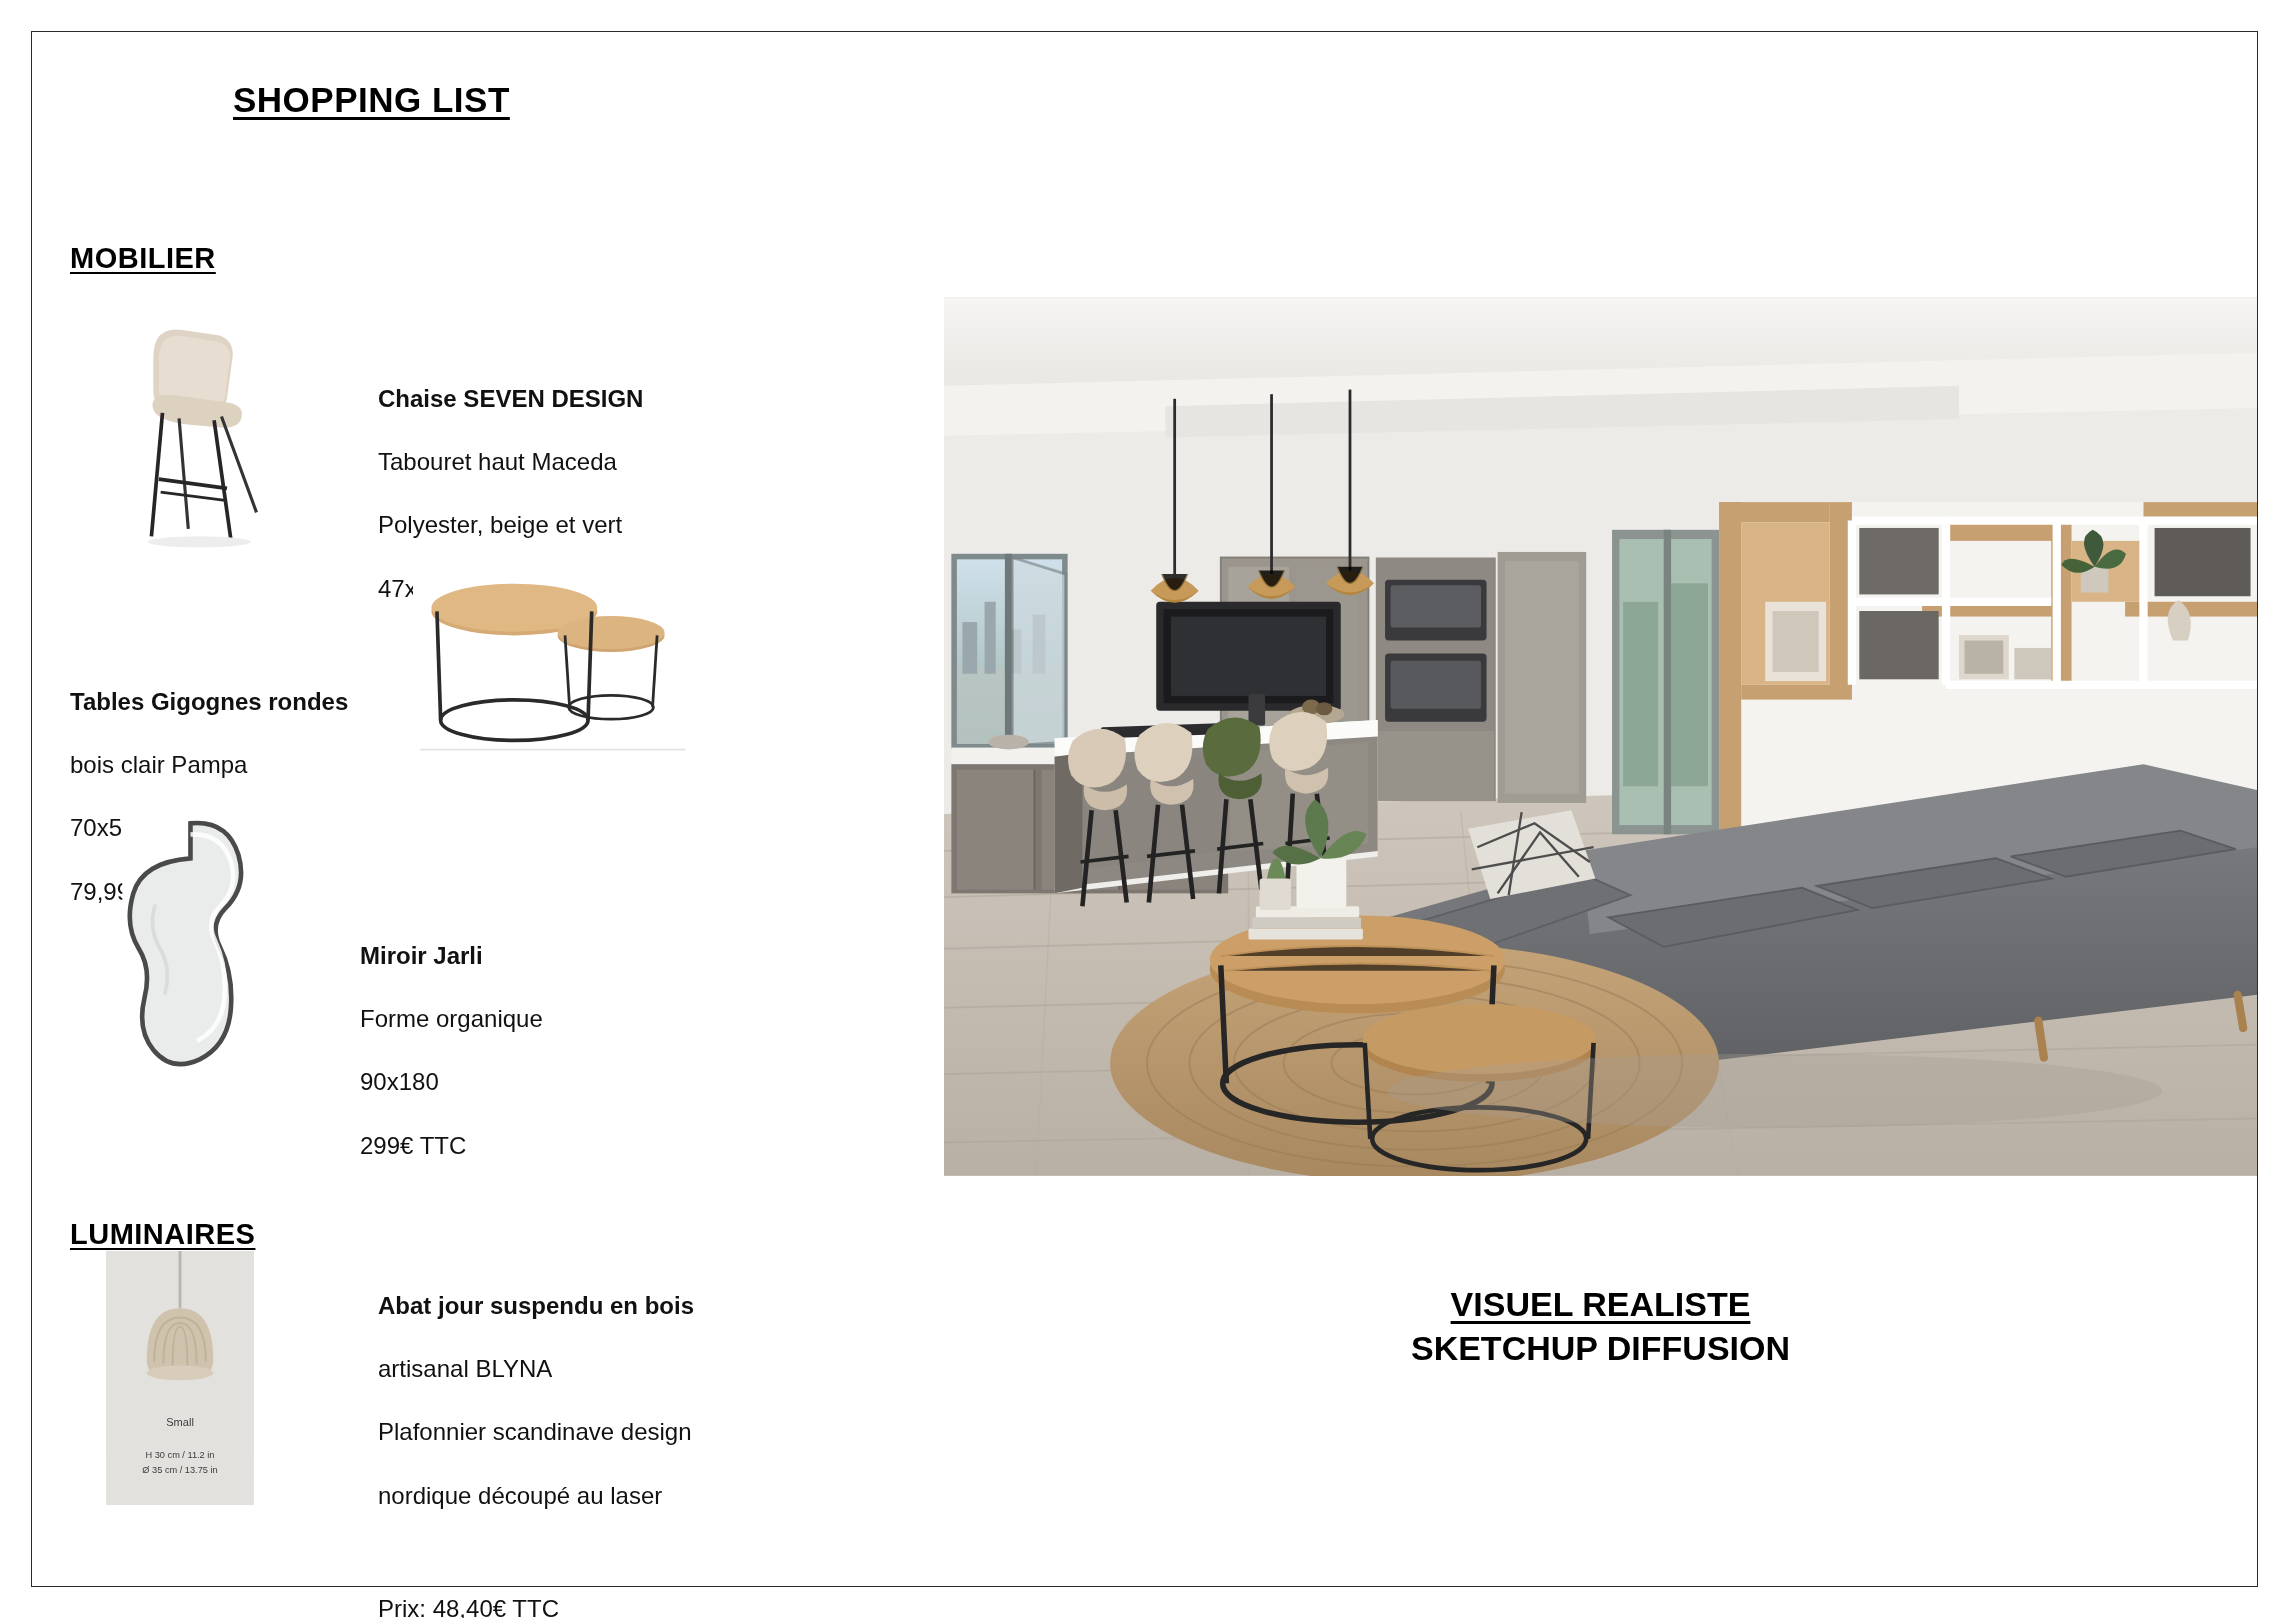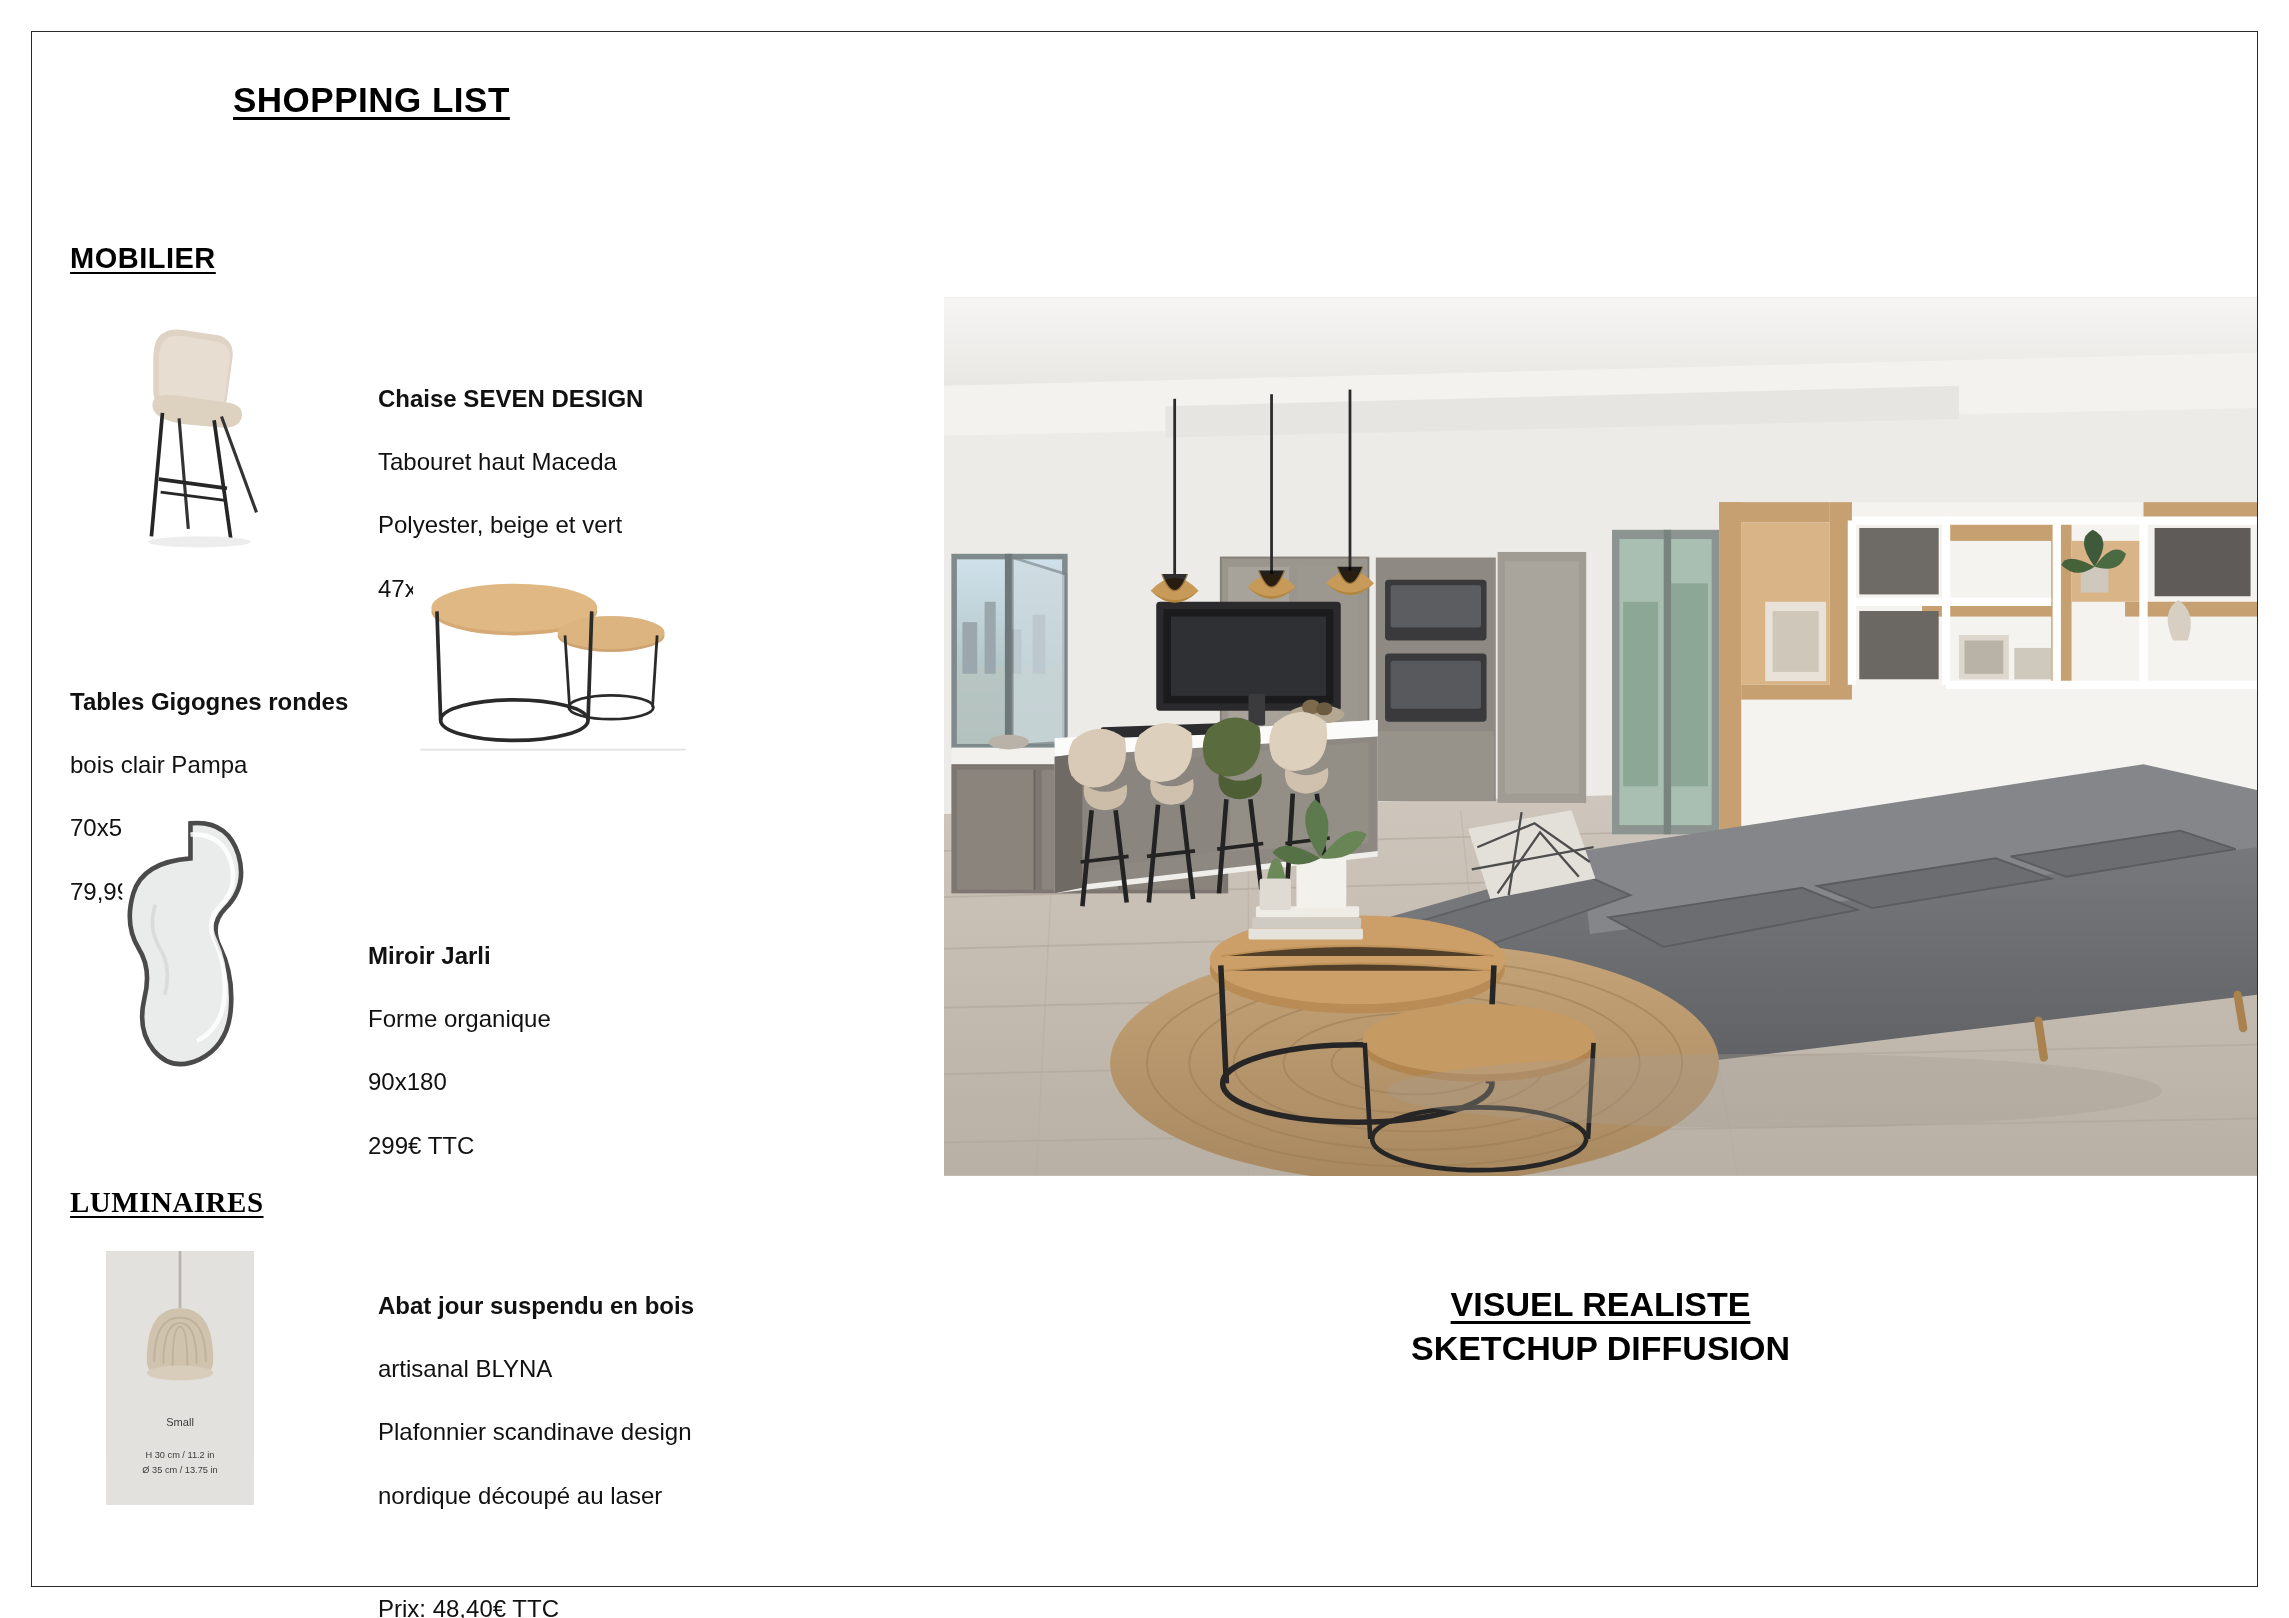--- a/index.html
+++ b/index.html
@@ -43,21 +43,21 @@
 
   .section-heading {
     position: absolute;
     font-size: 29px;
     font-weight: bold;
     letter-spacing: 0.5px;
     text-decoration: underline;
     text-underline-offset: 3.7px;
   }
   #heading-mobilier { left: 70px; top: 242px; }
-  #heading-luminaires { left: 70px; top: 1186px; font-family: Liberation Serif, serif; }
+  #heading-luminaires { left: 70px; top: 1218px; }
 
   
   .item-text {
     position: absolute;
     font-size: 24px;
     line-height: 1.32;
     color: #111;
     white-space: pre-line;
   }
   .item-text .t-title {
@@ -89,21 +89,21 @@
   #text-tables { left: 70px; top: 654px; }
 
   
   #thumb-mirror {
     position: absolute;
     left: 122px;
     top: 816px;
     width: 148px;
     height: 295px;
   }
-  #text-mirror { left: 368px; top: 908px; }
+  #text-mirror { left: 360px; top: 908px; }
 
   
   #thumb-lamp {
     position: absolute;
     left: 106px;
     top: 1251px;
     width: 148px;
     height: 208px;
     background: #e4e2de;
   }

